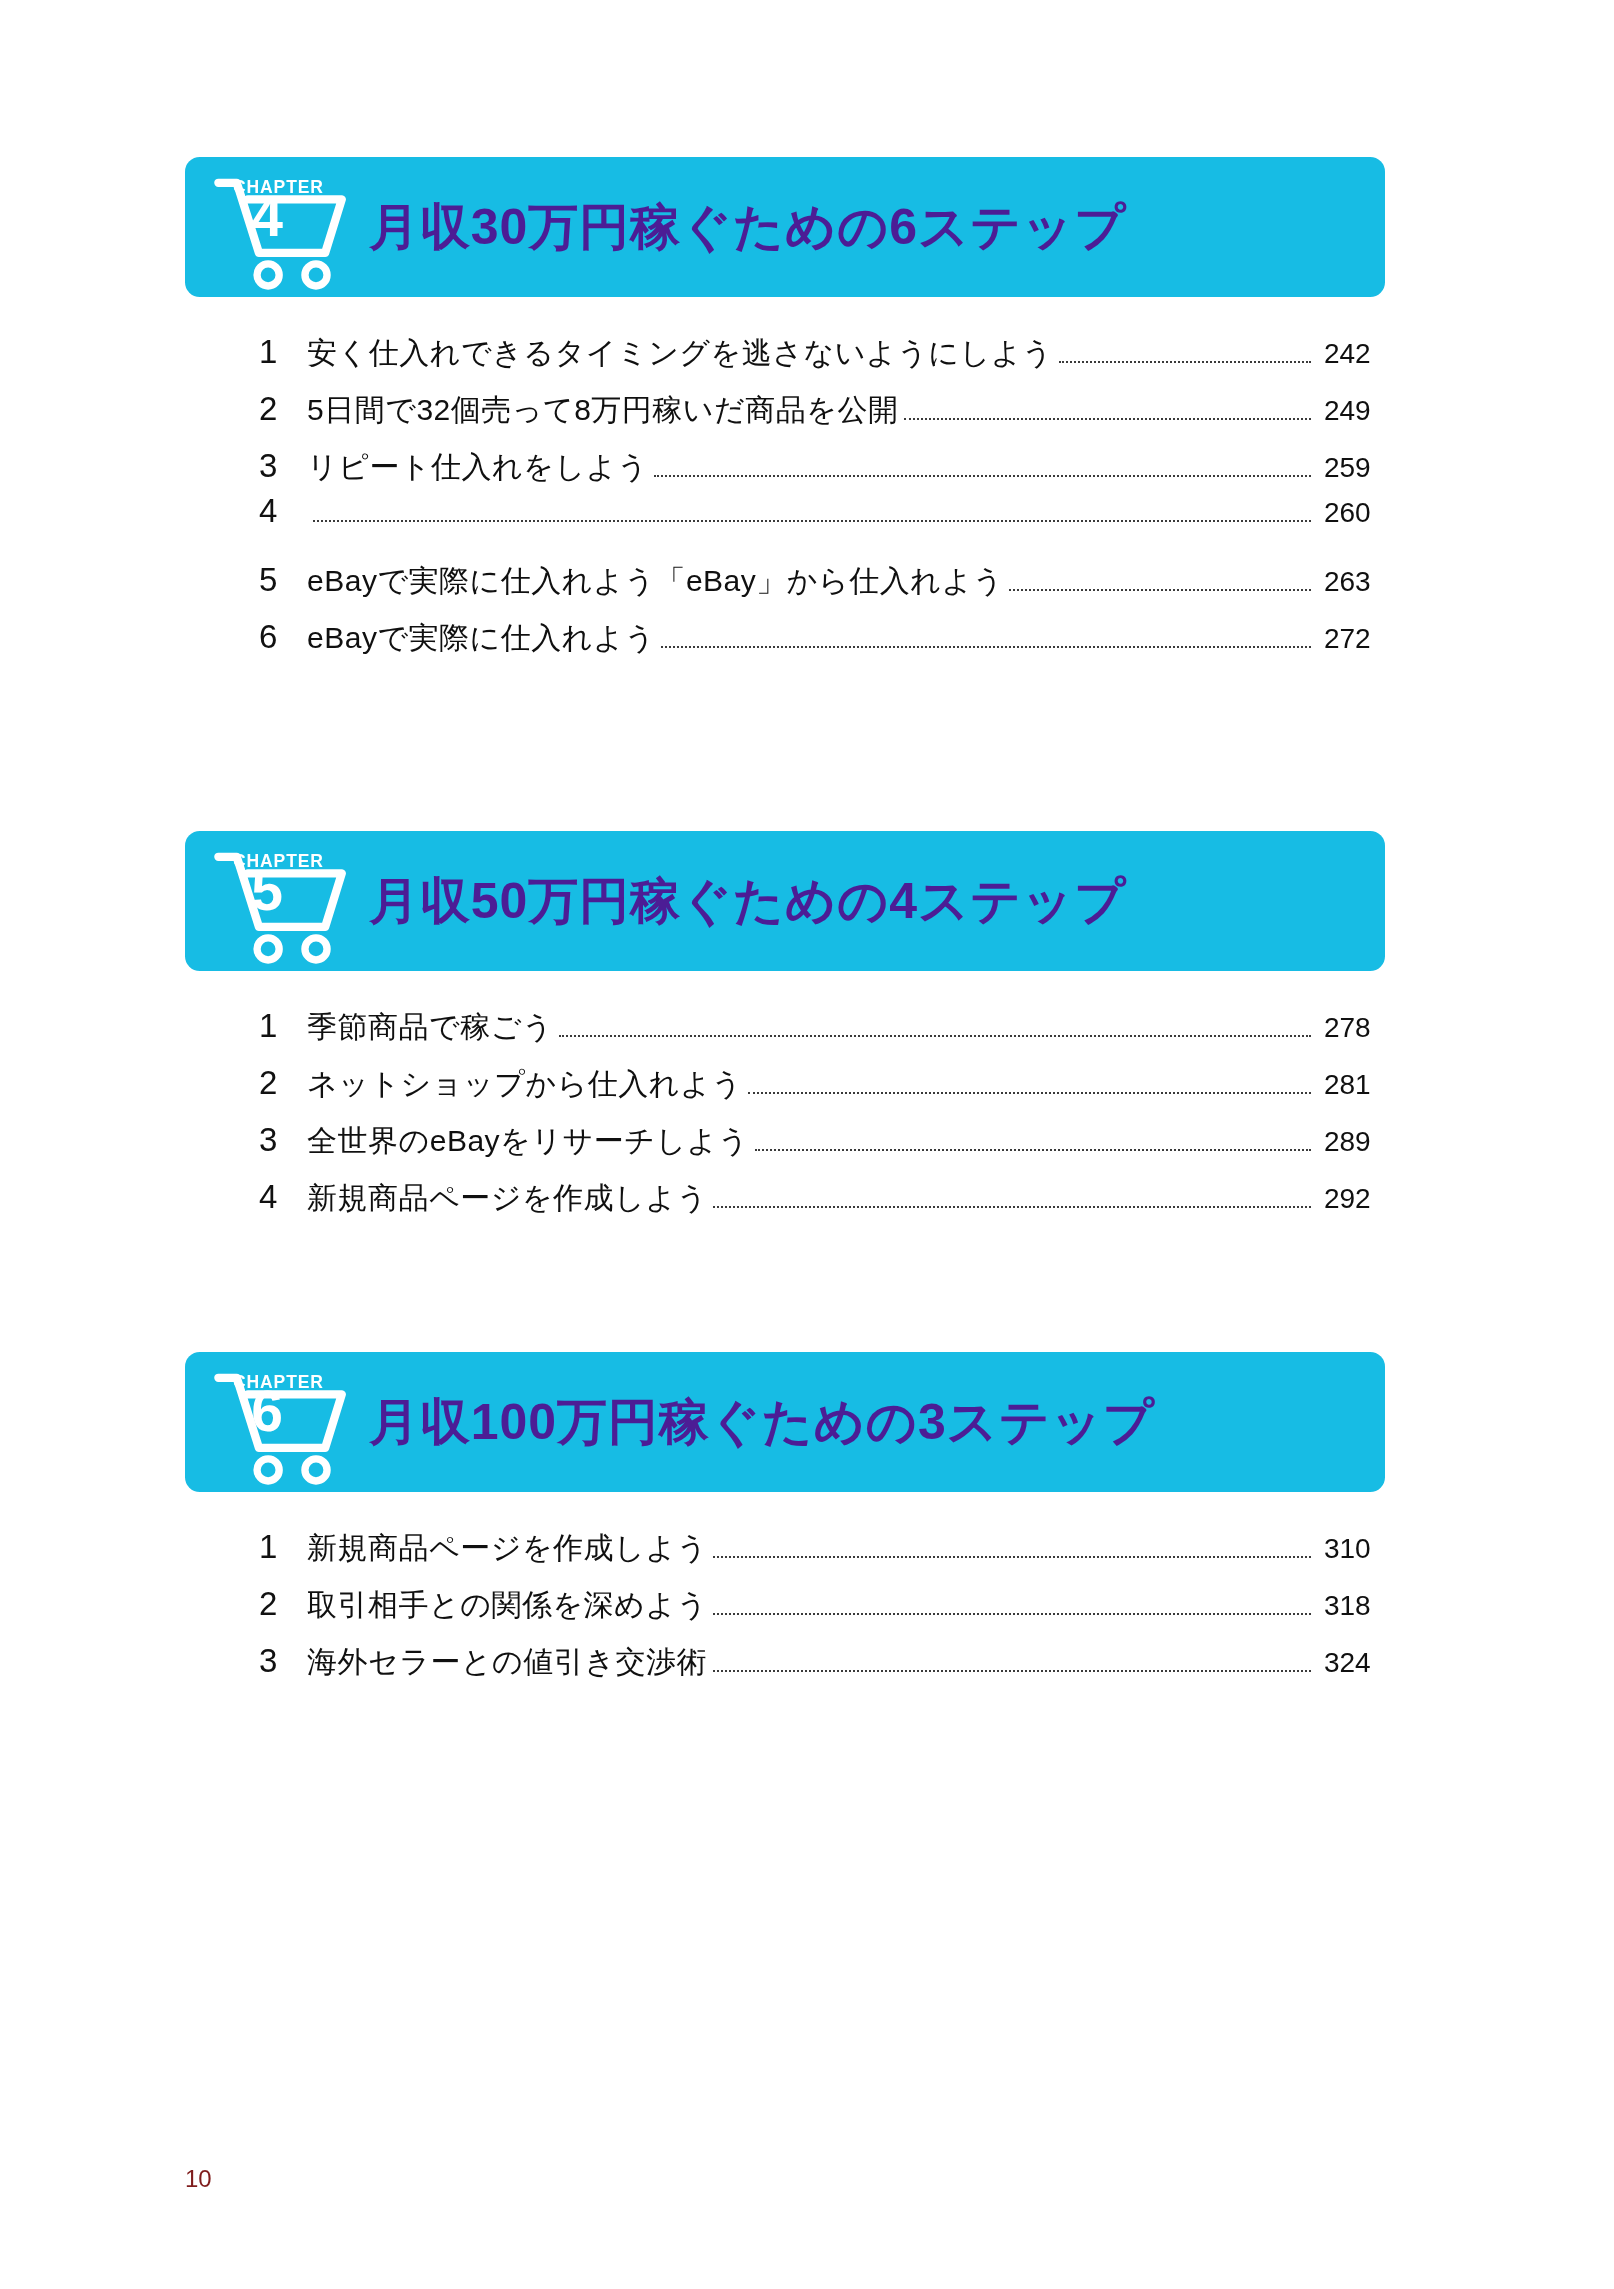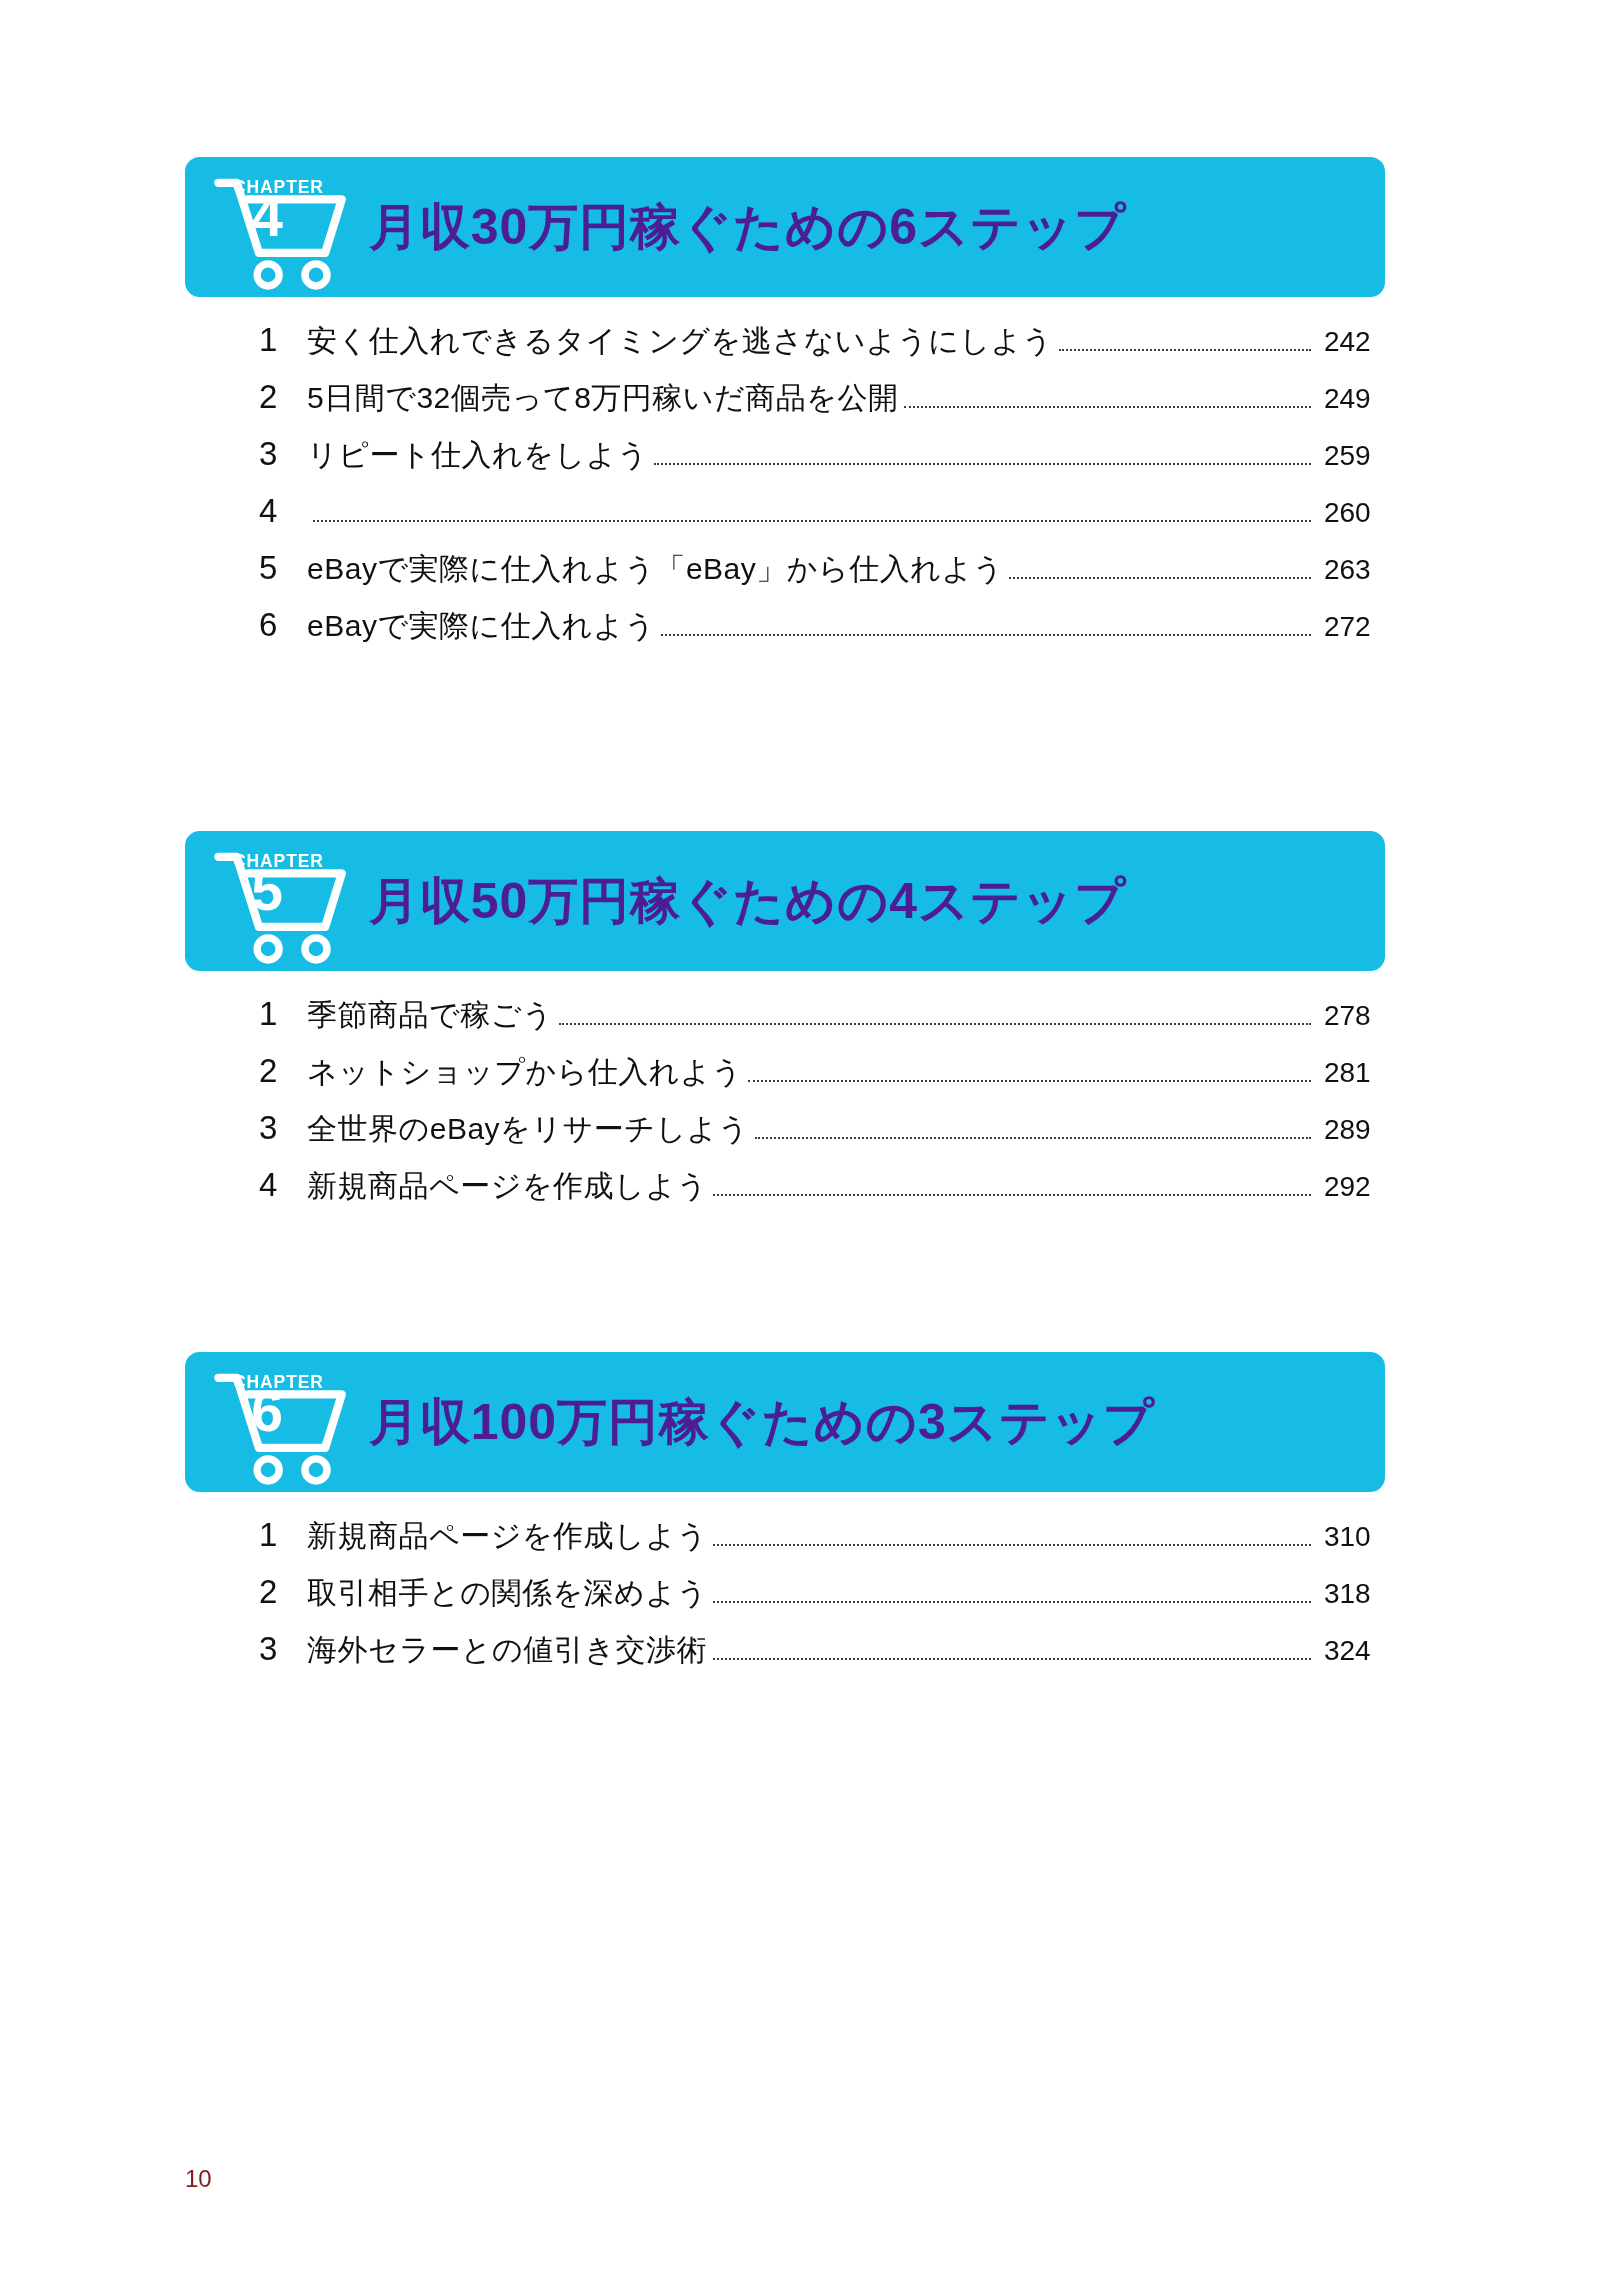--- a/index.html
+++ b/index.html
@@ -103,20 +103,21 @@
     color: #111111;
     text-align: left;
     font-family: "Liberation Sans", sans-serif;
   }
   .section-title {
     font-size: 30px;
     font-weight: 400;
     color: #101010;
     white-space: nowrap;
     letter-spacing: 0.5px;
+    margin-top: 12px;
   }
   .dots {
     flex: 1 1 auto;
     border-bottom: 2.8px dotted #3a3a3a;
     margin: 0 7.4px 8.3px 5.5px;
     height: 0;
     min-width: 18.5px;
   }
   .section-page {
     font-size: 28px;

